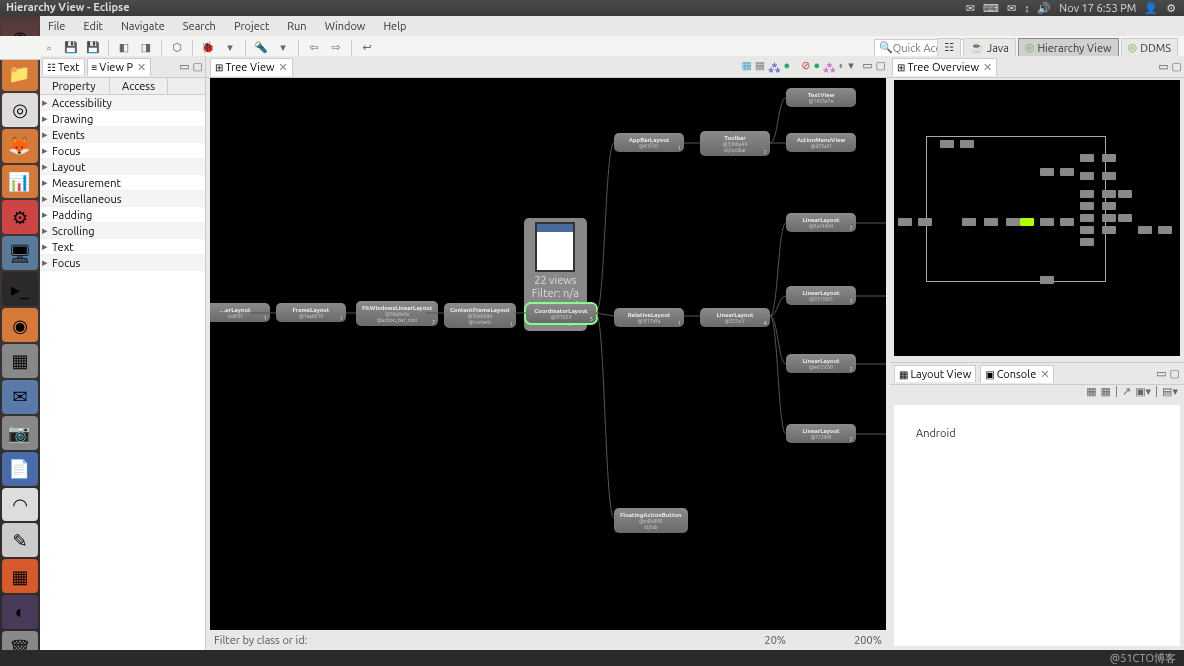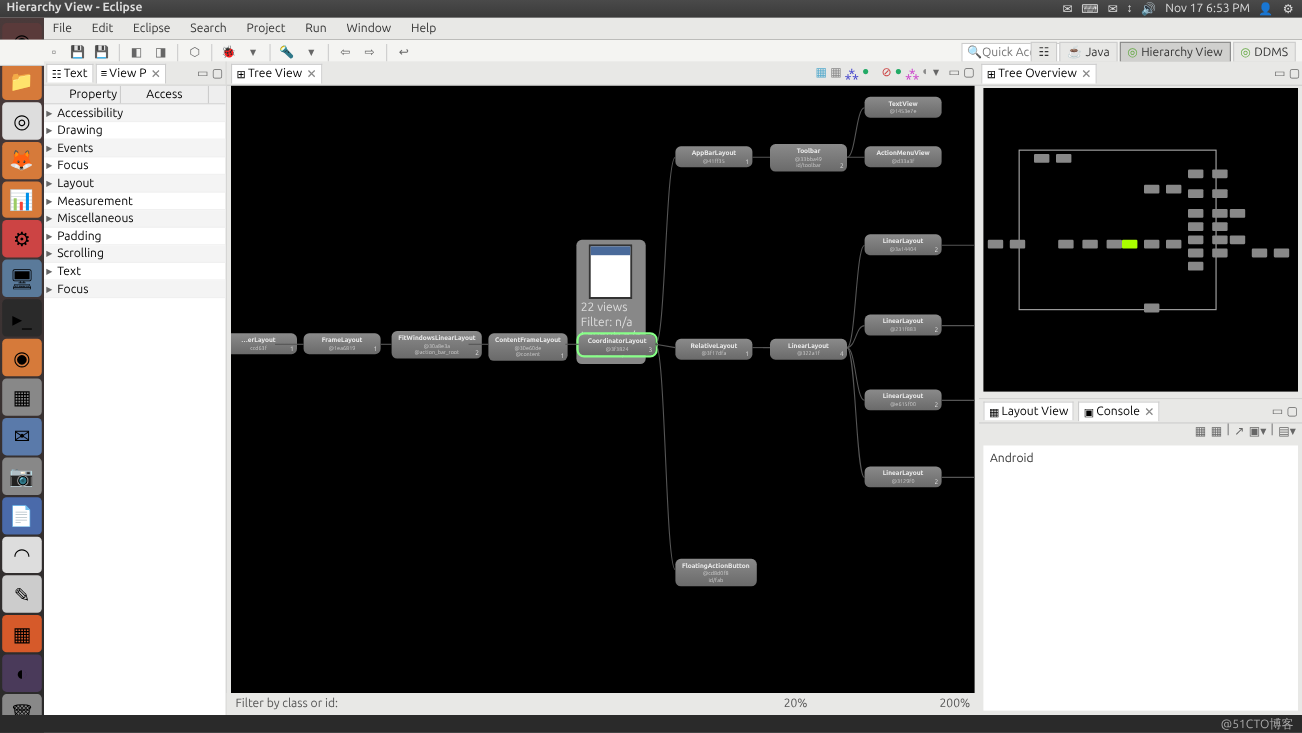--- a/index.html
+++ b/index.html
@@ -20,50 +20,50 @@
 .launcher{position:absolute;left:0;top:16px;width:40px;height:650px;background:linear-gradient(#4a3a3a,#2a2a2a);display:flex;flex-direction:column;padding-top:4px}
 .launcher .licon{width:36px;height:36px;margin:1px 2px;border-radius:4px;display:flex;align-items:center;justify-content:center;font-size:18px}
 .main{position:absolute;left:40px;top:56px;right:0;bottom:16px;background:#e8e8e6;display:flex}
 .leftpane{width:166px;display:flex;flex-direction:column;border-right:1px solid #ccc}
 .tabs{height:22px;background:#e8e8e6;display:flex;align-items:center;border-bottom:1px solid #ccc;padding:0 2px;gap:2px}
 .tab{background:#fff;border:1px solid #ccc;border-bottom:none;padding:2px 4px;display:flex;align-items:center;gap:2px;font-size:10px}
 .tab .x{color:#888;margin-left:2px}
 .tabicons{margin-left:auto;display:flex;gap:3px;color:#666}
 .proptable{flex:1;background:#fff;overflow:hidden}
 .proptable .hdr{display:flex;background:#eee;border-bottom:1px solid #ccc;font-size:10px}
-.proptable .hdr span{padding:2px 23px;border-right:1px solid #ccc}
+.proptable .hdr span{padding:2px 12px;border-right:1px solid #ccc}
 .proptable .hdr span:first-child{width:70px}
 .proprow{display:flex;align-items:center;padding:1px 2px;border-bottom:1px solid #f0f0f0;font-size:10px}
 .proprow:nth-child(even){background:#f4f4f4}
 .proprow .arr{width:10px;color:#666}
 .center{flex:1;display:flex;flex-direction:column}
 .treeview{flex:1;display:flex;flex-direction:column}
 .tvtabs{height:22px;display:flex;align-items:center;padding:0 4px}
 .tvtabs .tab{background:#fff}
 .tvcanvas{flex:1;background:#000;position:relative;margin:0 4px;overflow:hidden}
 .node{position:absolute;background:linear-gradient(#8a8a8a,#6a6a6a);border-radius:5px;padding:3px 6px;color:#eee;font-size:6px;text-align:center;min-width:70px}
 .node .t{font-weight:bold;font-size:6px}
 .node .s{font-size:5px;color:#ccc}
 .node .badge{position:absolute;bottom:1px;right:3px;font-size:6px;color:#ddd}
 .node.sel{outline:2px solid #8f8}
 .preview{position:absolute;background:#888;border-radius:5px;padding:4px}
 .preview .phone{width:40px;height:50px;background:#fff;border:2px solid #333;margin:0 auto}
 .preview .phone .pbar{height:8px;background:#4a6a9a}
-.preview .info{font-size:5px;color:#ddd;margin-top:2px;line-height:1.2}
+.preview .info{font-size:5px;color:#ddd;text-align:center;margin-top:2px;line-height:1.2}
 .filterbar{height:20px;background:#e8e8e6;display:flex;align-items:center;padding:0 8px;font-size:10px;color:#555;justify-content:flex-start}
 .rightpane{width:294px;display:flex;flex-direction:column}
 .overview{display:flex;flex-direction:column}
 .ovcanvas{height:276px;background:#000;margin:2px 4px;position:relative}
 .ovcanvas .mini{position:absolute;background:#888;width:14px;height:8px;border-radius:1px}
 .ovcanvas .mini.hl{background:#af0}
 .ovcanvas .viewport{position:absolute;border:1px solid #aaa;left:32px;top:56px;width:180px;height:146px}
 .console{flex:1;display:flex;flex-direction:column;border-top:1px solid #ccc;margin-top:4px}
 .console .ctabs{height:22px;display:flex;align-items:center;padding:0 4px;gap:4px}
 .console .cicons{height:20px;display:flex;justify-content:flex-end;padding:0 6px;gap:4px;color:#666}
-.console .cbody{flex:1;background:#fff;margin:0 4px 4px;padding:6px;font-size:10px;color:#333}
+.console .cbody{flex:1;background:#fff;margin:0 4px 4px;padding:22px;font-size:10px;color:#333}
 .statusbar{position:absolute;left:0;bottom:0;right:0;height:16px;background:#2a2a2a;color:#aaa;font-size:9px;display:flex;align-items:center;justify-content:flex-end;padding:0 8px}
 </style>
 </head>
 <body>
 
 <div class="titlebar">
   <span>Hierarchy View - Eclipse</span>
 </div>
 
 <div class="topbar">
@@ -94,21 +94,21 @@
   <div class="licon" style="background:#ddd">◠</div>
   <div class="licon" style="background:#ccc">✎</div>
   <div class="licon" style="background:#d65a2a">▦</div>
   <div class="licon" style="background:#4a3a5a">◐</div>
   <div class="licon" style="background:#888">🗑</div>
 </div>
 
 <div class="menubar">
   <span>File</span>
   <span>Edit</span>
-  <span>Eclipse</span>
+  <span>Navigate</span>
   <span>Search</span>
   <span>Project</span>
   <span>Run</span>
   <span>Window</span>
   <span>Help</span>
 </div>
 
 <div class="toolbar">
   <span class="tbtn">▫</span>
   <span class="tbtn">💾</span>
@@ -339,21 +339,21 @@
               <path d="M560 238 C568 238 568 356 576 356"></path>
           <path d="M646 145 L680 145"></path>
               <path d="M646 218 L680 218"></path>
               <path d="M646 286 L680 286"></path>
               <path d="M646 356 L680 356"></path>
           </g>
         </svg>
       </div>
       <div class="filterbar">
         <span>Filter by class or id:</span>
-        <span style="margin-left:auto;margin-right:120px">20%</span>
+        <span style="margin-left:auto;margin-right:68px">20%</span>
         <span>200%</span>
       </div>
     </div>
   </div>
 
   <div class="rightpane">
     <div class="overview">
       <div class="tabs">
         <span class="tab">⊞ <span>Tree Overview</span> <span class="x">✕</span></span>
         <span class="tabicons">

